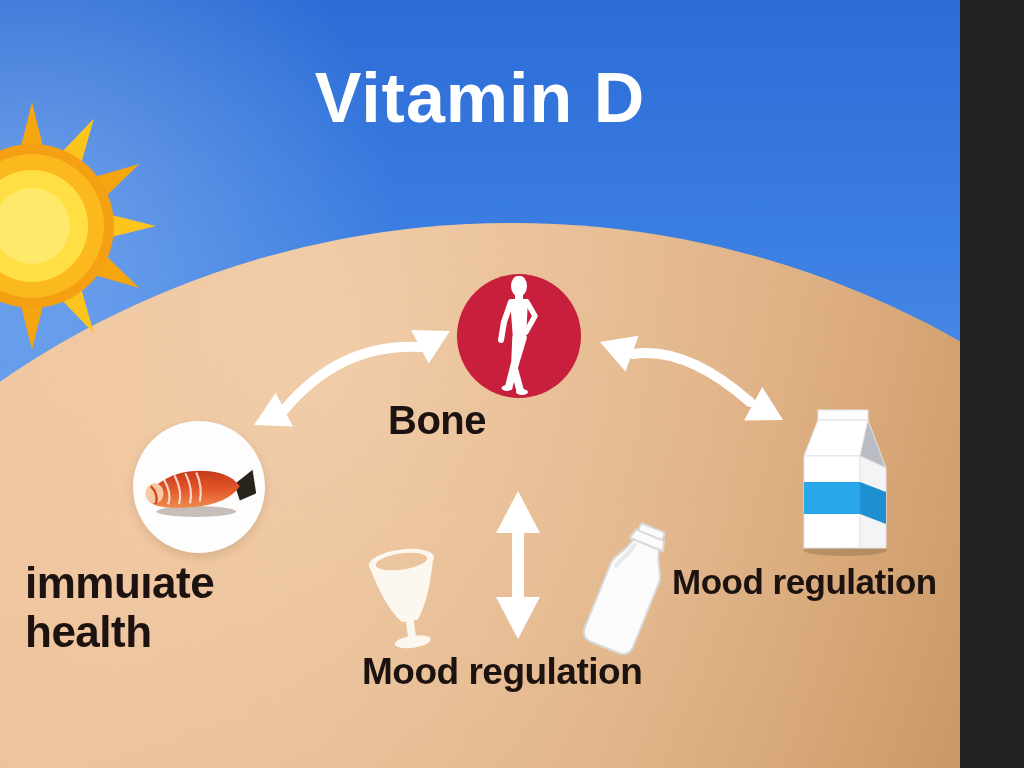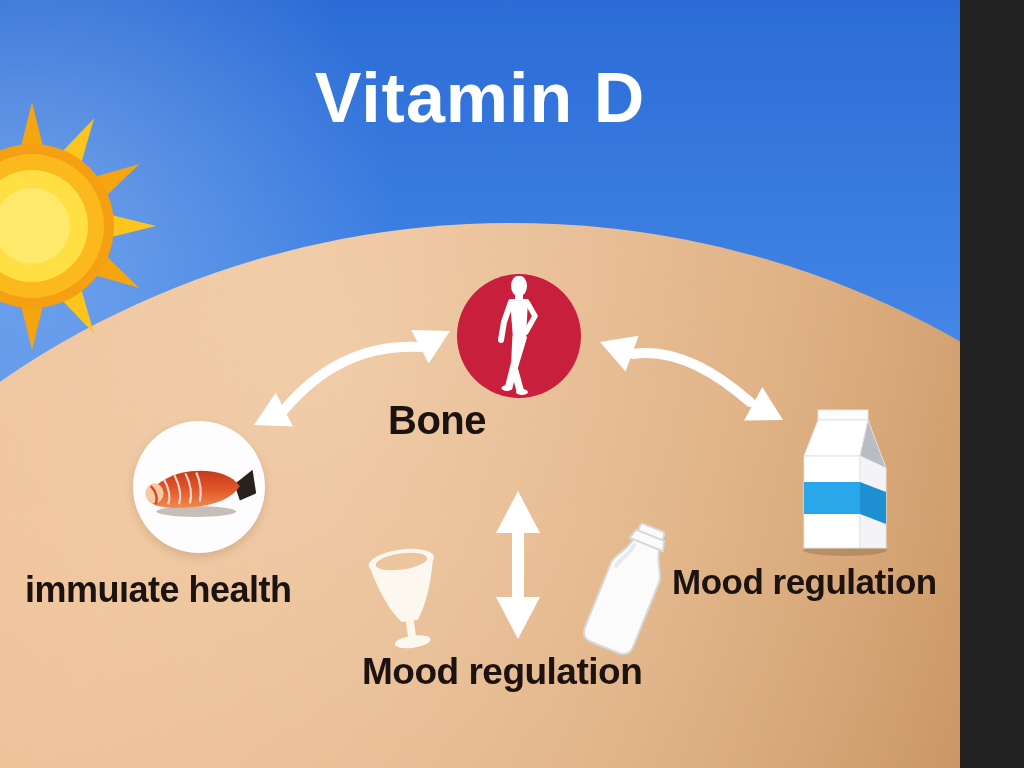--- a/index.html
+++ b/index.html
@@ -30,21 +30,21 @@
   .fish-circle{
     left:133px;top:421px;width:132px;height:132px;border-radius:50%;
     background:#fdfdfd;display:flex;align-items:center;justify-content:center;
     box-shadow:0 4px 10px rgba(80,40,10,0.15);
   }
   .lbl{
     color:#1c1310;font-weight:700;text-align:left;line-height:1.12;
     letter-spacing:-0.5px;
   }
   .lbl-bone{left:388px;top:398px;width:260px;font-size:40px;}
-  .lbl-left{left:25px;top:570px;width:320px;font-size:36px;}
+  .lbl-left{left:25px;top:558px;width:320px;font-size:44px;}
   .lbl-right{left:672px;top:562px;width:312px;font-size:35px;}
   .lbl-bottom{left:362px;top:651px;width:308px;font-size:37px;}
   .rot-goblet{transform:rotate(-8deg);}
   .rot-bottle{transform:rotate(22deg);}
 </style>
 </head>
 <body>
 
 <div class="stage">
 

